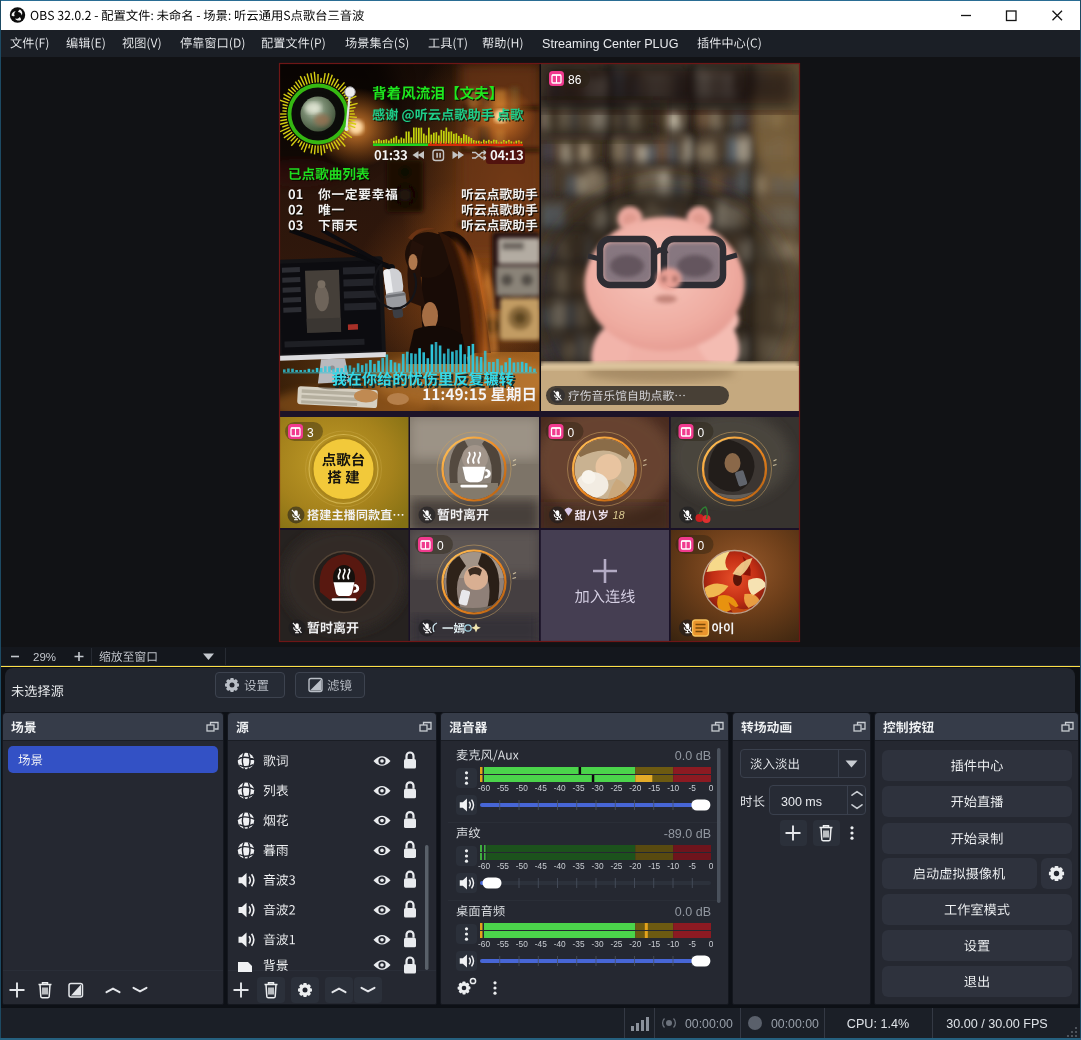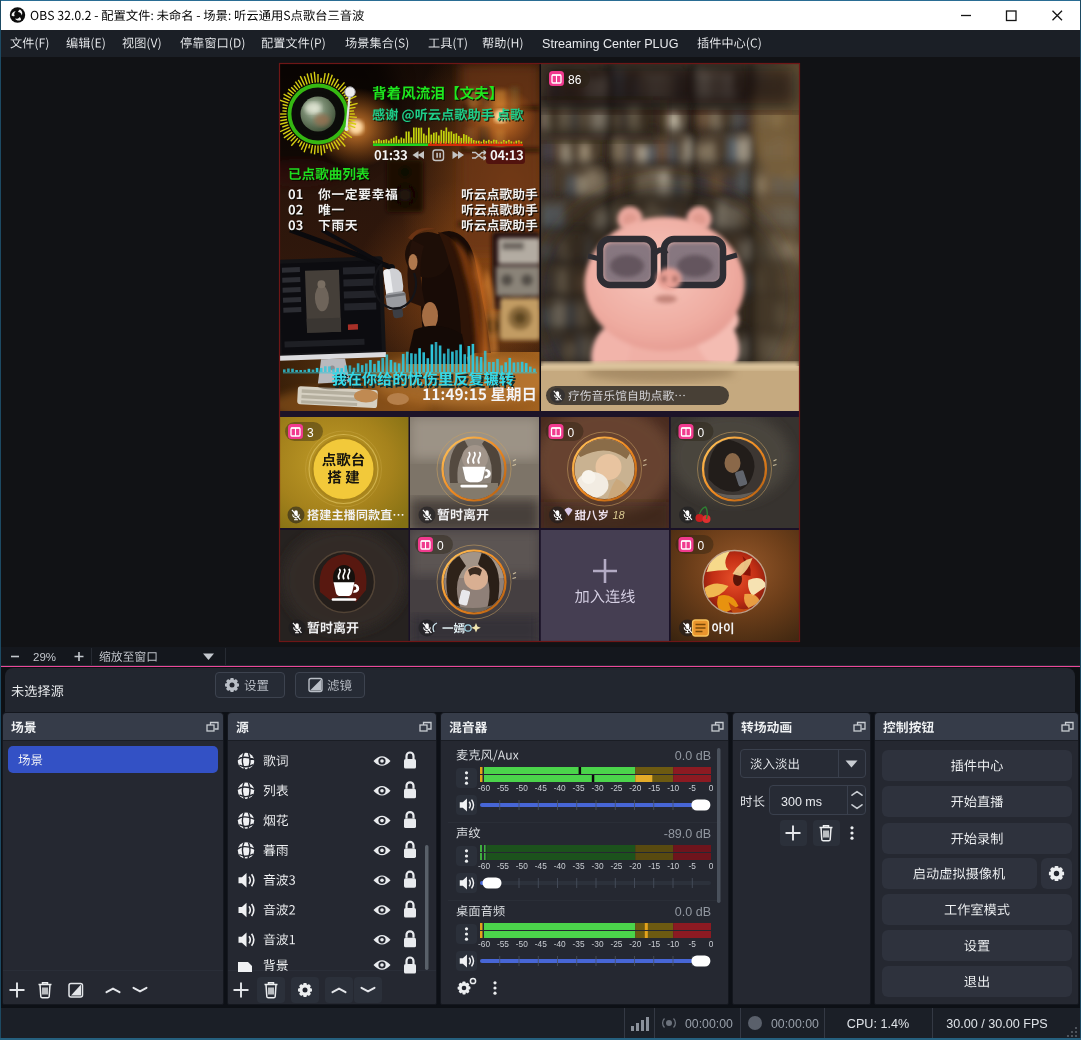--- a/index.html
+++ b/index.html
@@ -1,17 +1,17 @@
 <!DOCTYPE html>
 <html><head><meta charset="utf-8"><style>
 *{margin:0;padding:0;box-sizing:border-box}
 html,body{width:1081px;height:1040px;background:#111215;overflow:hidden;
  font-family:"Liberation Sans",sans-serif}
 .abs{position:absolute}
-#page{position:relative;width:1081px;height:1040px;background:#ec4899}
+#page{position:relative;width:1081px;height:1040px;background:#fde047}
 #titlebar{left:0;top:0;width:1081px;height:30px;background:#fff;border-top:1px solid #2a6d94;border-left:1px solid #25607f;border-right:1px solid #25607f}
 #menubar{left:0;top:30px;width:1081px;height:27px;background:#1b1f26;border-left:1px solid #1d4a63;border-right:1px solid #1d4a63}
 #canvas{left:1px;top:57px;width:1079px;height:590px;background:#111215}
 #zoombar{left:1px;top:647px;width:1079px;height:19px;background:#14171d;border-bottom:1px solid #262a33}
 #ctxwrap{left:1px;top:667px;width:1079px;height:45px;background:#0e1014}
 #ctxbar{left:5px;top:668px;width:1070px;height:44px;background:#22262f;border-radius:8px 8px 0 0}
 .ctxbtn{position:absolute;top:672px;height:26px;border:1px solid #3d434f;border-radius:4px;background:#262b35}
 #dockstrip{left:1px;top:712px;width:1079px;height:295px;background:#0d1016}
 .dock{position:absolute;top:712px;height:293px;background:#252831;border:1px solid #14171e;border-radius:4px 4px 2px 2px}
 .dockhead{position:absolute;left:0;top:0;right:0;height:28px;background:#363c49;border-bottom:1px solid #1a1d24;border-radius:4px 4px 0 0}

